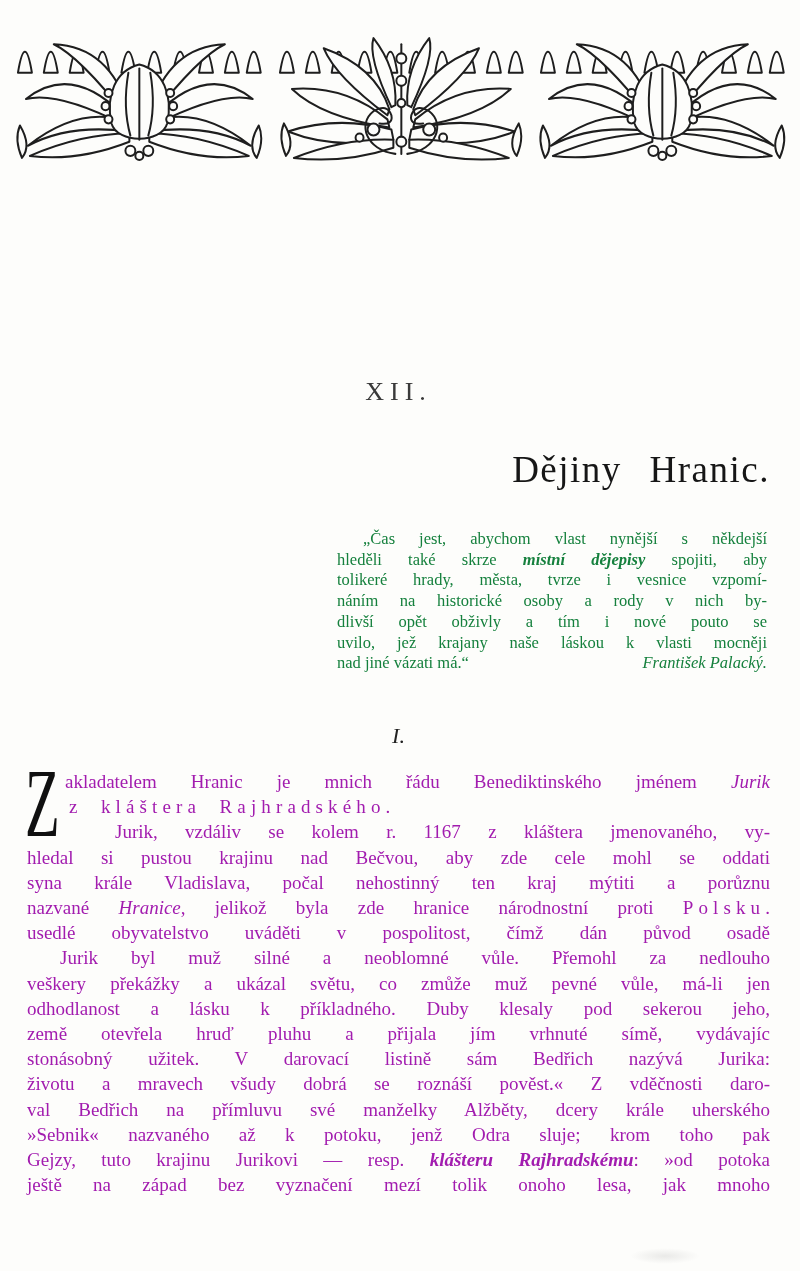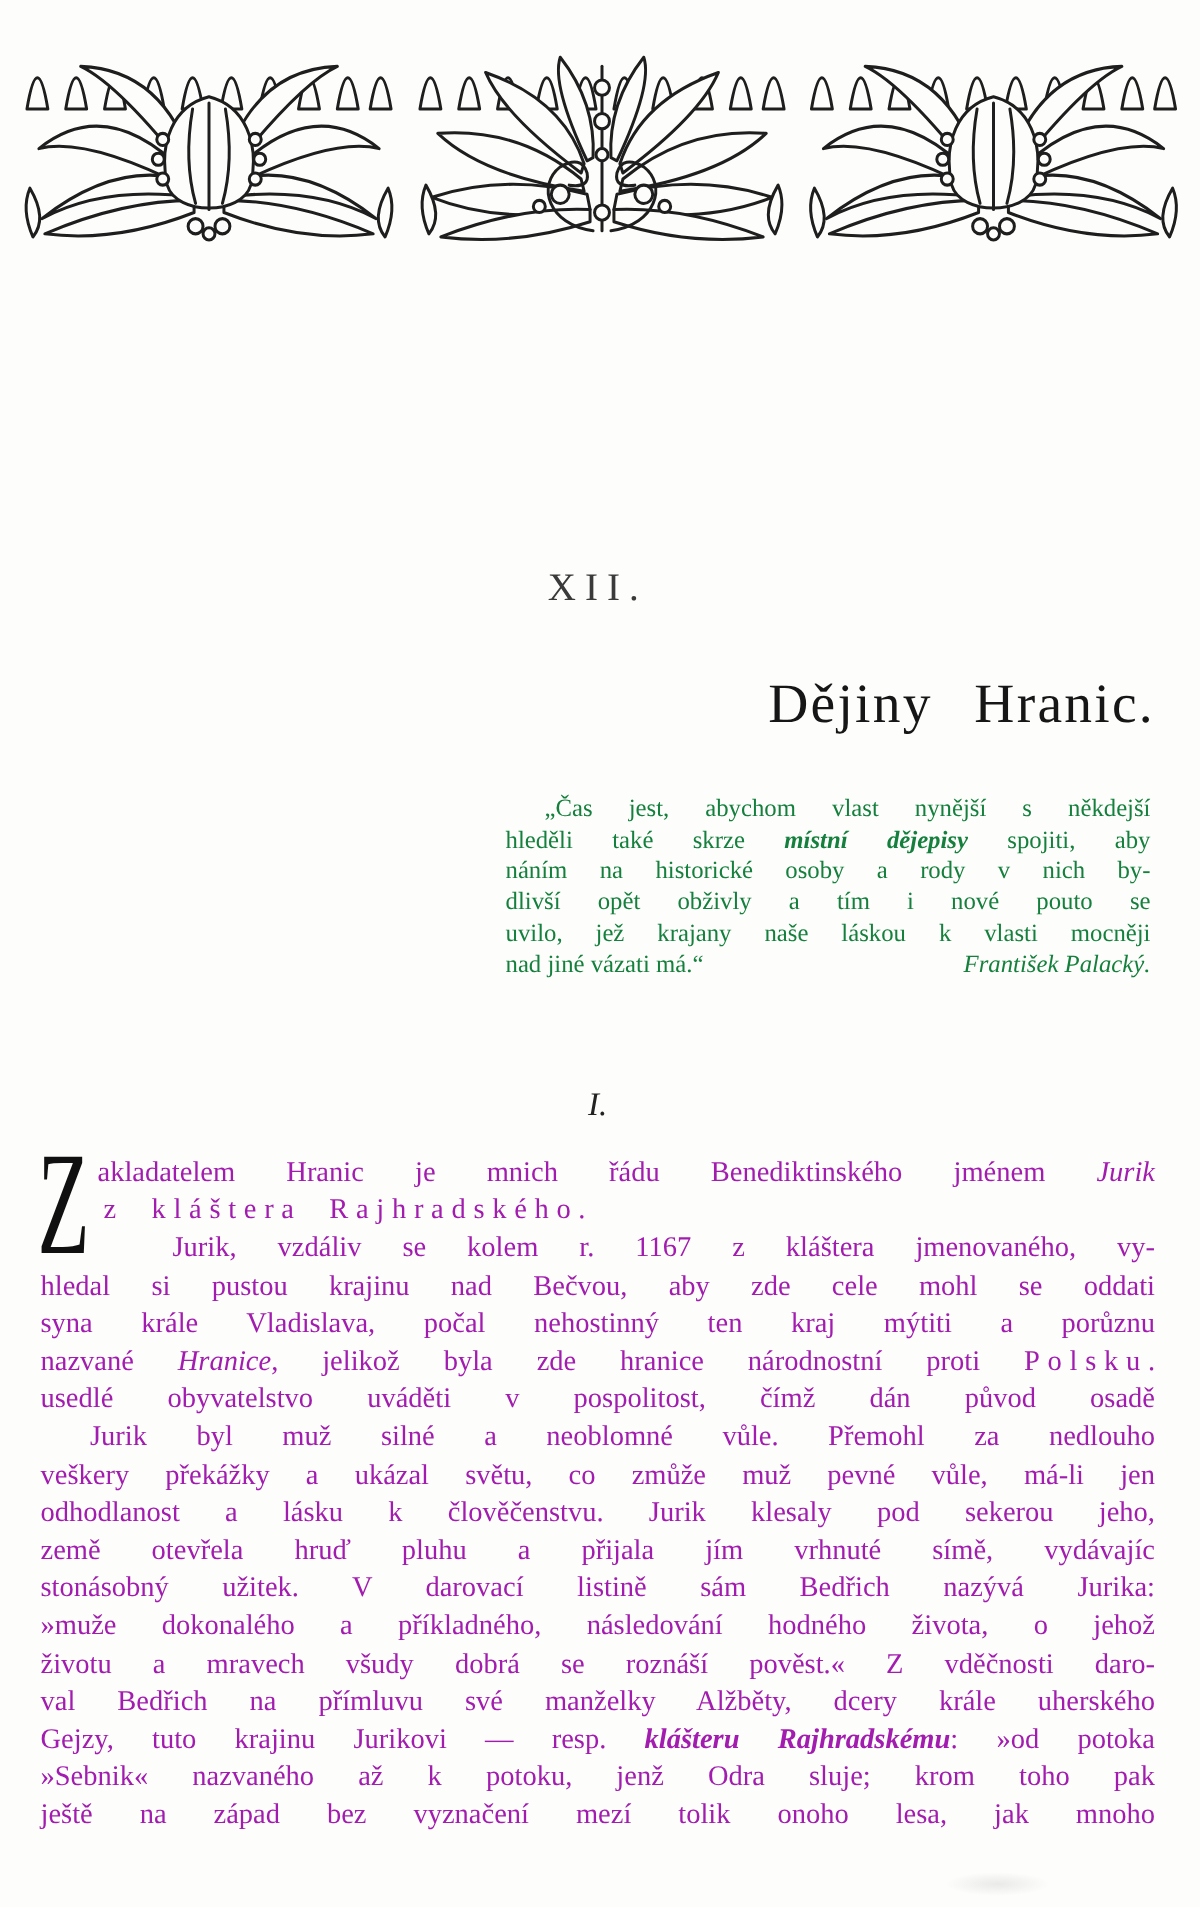--- a/index.html
+++ b/index.html
@@ -170,20 +170,21 @@
     </g>
   </svg>
 </div>
 
 <div class="chapter-number">XII.</div>
 <div class="page-title">Dějiny Hranic.</div>
 
 <div class="epigraph">
     <div class="line" style="padding-left: 26px;"><span>„Čas jest, abychom vlast nynější s někdejší</span></div>
     <div class="line"><span>hleděli také skrze </span><span class="bi">místní dějepisy</span><span> spojiti, aby</span></div>
+    <div class="line"><span>tolikeré hrady, města, tvrze i vesnice vzpomí-</span></div>
     <div class="line"><span>náním na historické osoby a rody v nich by-</span></div>
     <div class="line"><span>dlivší opět obživly a tím i nové pouto se</span></div>
     <div class="line"><span>uvilo, jež krajany naše láskou k vlasti mocněji</span></div>
     <div class="line split">
       <span><span>nad jiné vázati má.“</span></span>
       <span><span class="it">František Palacký.</span></span>
     </div>
   </div>
 
 <div class="section-number">I.</div>
@@ -192,24 +193,23 @@
 <div class="body-text">
     <div class="line" style="padding-left: 38px;"><span>akladatelem Hranic je mnich řádu Benediktinského jménem </span><span class="it">Jurik</span></div>
     <div class="line nojust" style="padding-left: 42px;"><span class="sp">z kláštera Rajhradského.</span></div>
     <div class="line" style="padding-left: 88px;"><span>Jurik, vzdáliv se kolem r. 1167 z kláštera jmenovaného, vy-</span></div>
     <div class="line"><span>hledal si pustou krajinu nad Bečvou, aby zde cele mohl se oddati</span></div>
     <div class="line"><span>syna krále Vladislava, počal nehostinný ten kraj mýtiti a porůznu</span></div>
     <div class="line"><span>nazvané </span><span class="it">Hranice</span><span>, jelikož byla zde hranice národnostní proti </span><span class="sp">Polsku</span><span>.</span></div>
     <div class="line"><span>usedlé obyvatelstvo uváděti v pospolitost, čímž dán původ osadě</span></div>
     <div class="line" style="padding-left: 33px;"><span>Jurik byl muž silné a neoblomné vůle. Přemohl za nedlouho</span></div>
     <div class="line"><span>veškery překážky a ukázal světu, co zmůže muž pevné vůle, má-li jen</span></div>
-    <div class="line"><span>odhodlanost a lásku k člověčenstvu. Jurik klesaly pod sekerou jeho,</span></div>
+    <div class="line"><span>odhodlanost a lásku k příkladného. Duby klesaly pod sekerou jeho,</span></div>
     <div class="line"><span>země otevřela hruď pluhu a přijala jím vrhnuté símě, vydávajíc</span></div>
     <div class="line"><span>stonásobný užitek. V darovací listině sám Bedřich nazývá Jurika:</span></div>
-    <div class="line"><span>»muže dokonalého a příkladného, následování hodného života, o jehož</span></div>
     <div class="line"><span>životu a mravech všudy dobrá se roznáší pověst.« Z vděčnosti daro-</span></div>
     <div class="line"><span>val Bedřich na přímluvu své manželky Alžběty, dcery krále uherského</span></div>
+    <div class="line"><span>»Sebnik« nazvaného až k potoku, jenž Odra sluje; krom toho pak</span></div>
     <div class="line"><span>Gejzy, tuto krajinu Jurikovi — resp. </span><span class="bi">klášteru Rajhradskému</span><span>: »od potoka</span></div>
-    <div class="line"><span>»Sebnik« nazvaného až k potoku, jenž Odra sluje; krom toho pak</span></div>
     <div class="line"><span>ještě na západ bez vyznačení mezí tolik onoho lesa, jak mnoho</span></div>
   </div>
 
 <div class="scan-smudge"></div>
 
 </body></html>

